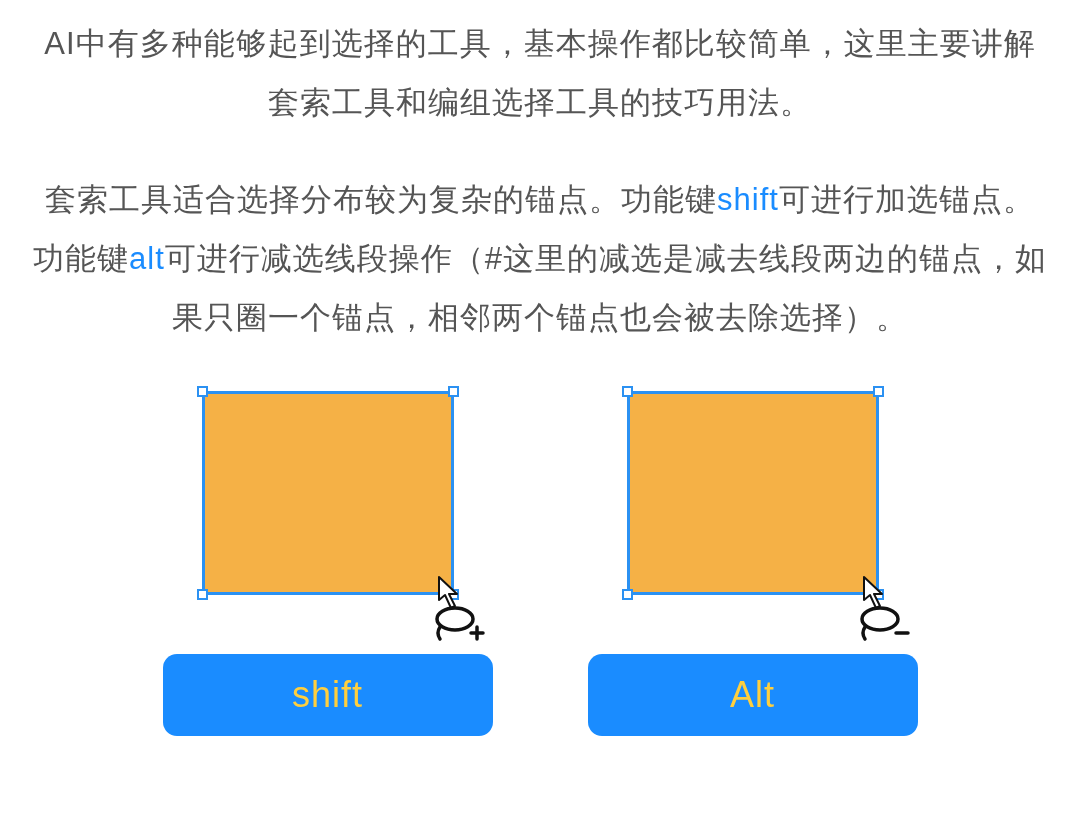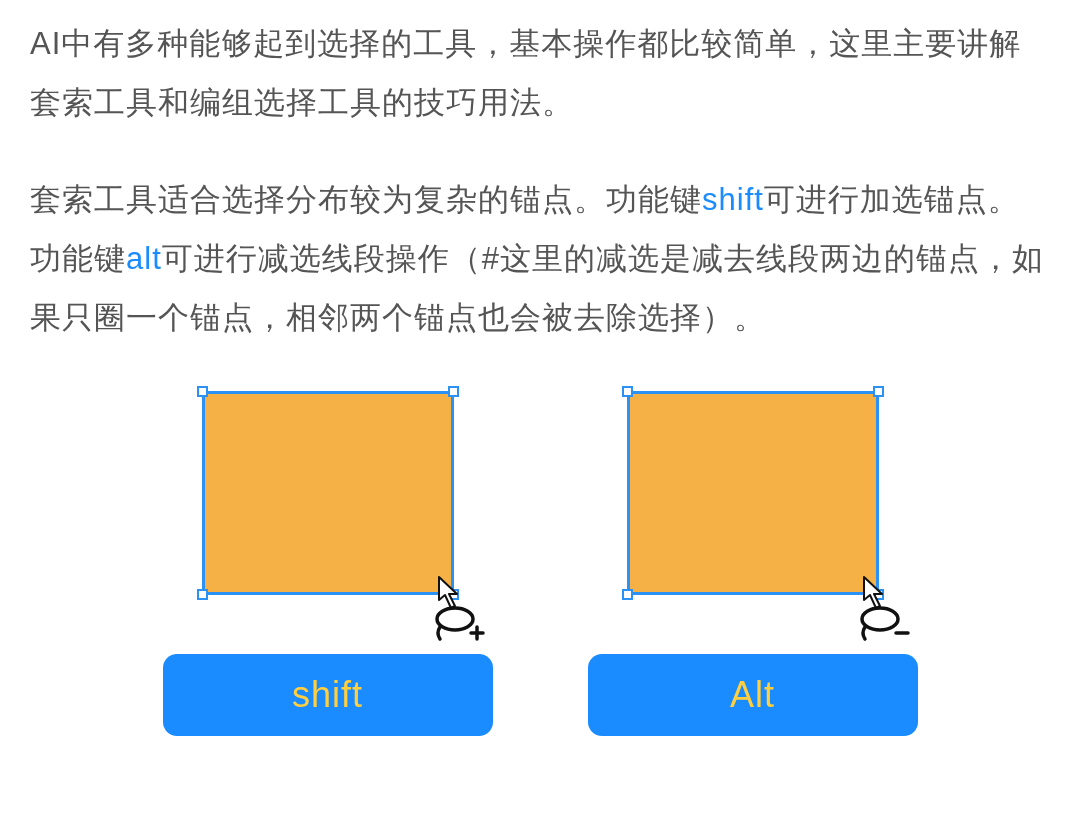--- a/index.html
+++ b/index.html
@@ -7,21 +7,21 @@
       width: 1080px;
       height: 816px;
       background: #ffffff;
       font-family: "PingFang SC", "Microsoft YaHei", sans-serif;
       color: #555;
       padding: 15px 30px 30px 30px;
       font-size: 31px;
       line-height: 1.9;
       letter-spacing: 1px;
     }
-    .para { margin-bottom: 38px; }
+    .para { margin-bottom: 38px; text-align: center; }
     .hl { color: #1a8cff; }
     .figures {
       display: flex;
       justify-content: space-around;
       gap: 30px;
       margin-top: 40px;
       padding: 0 100px;
     }
     .fig {
       display: flex;

